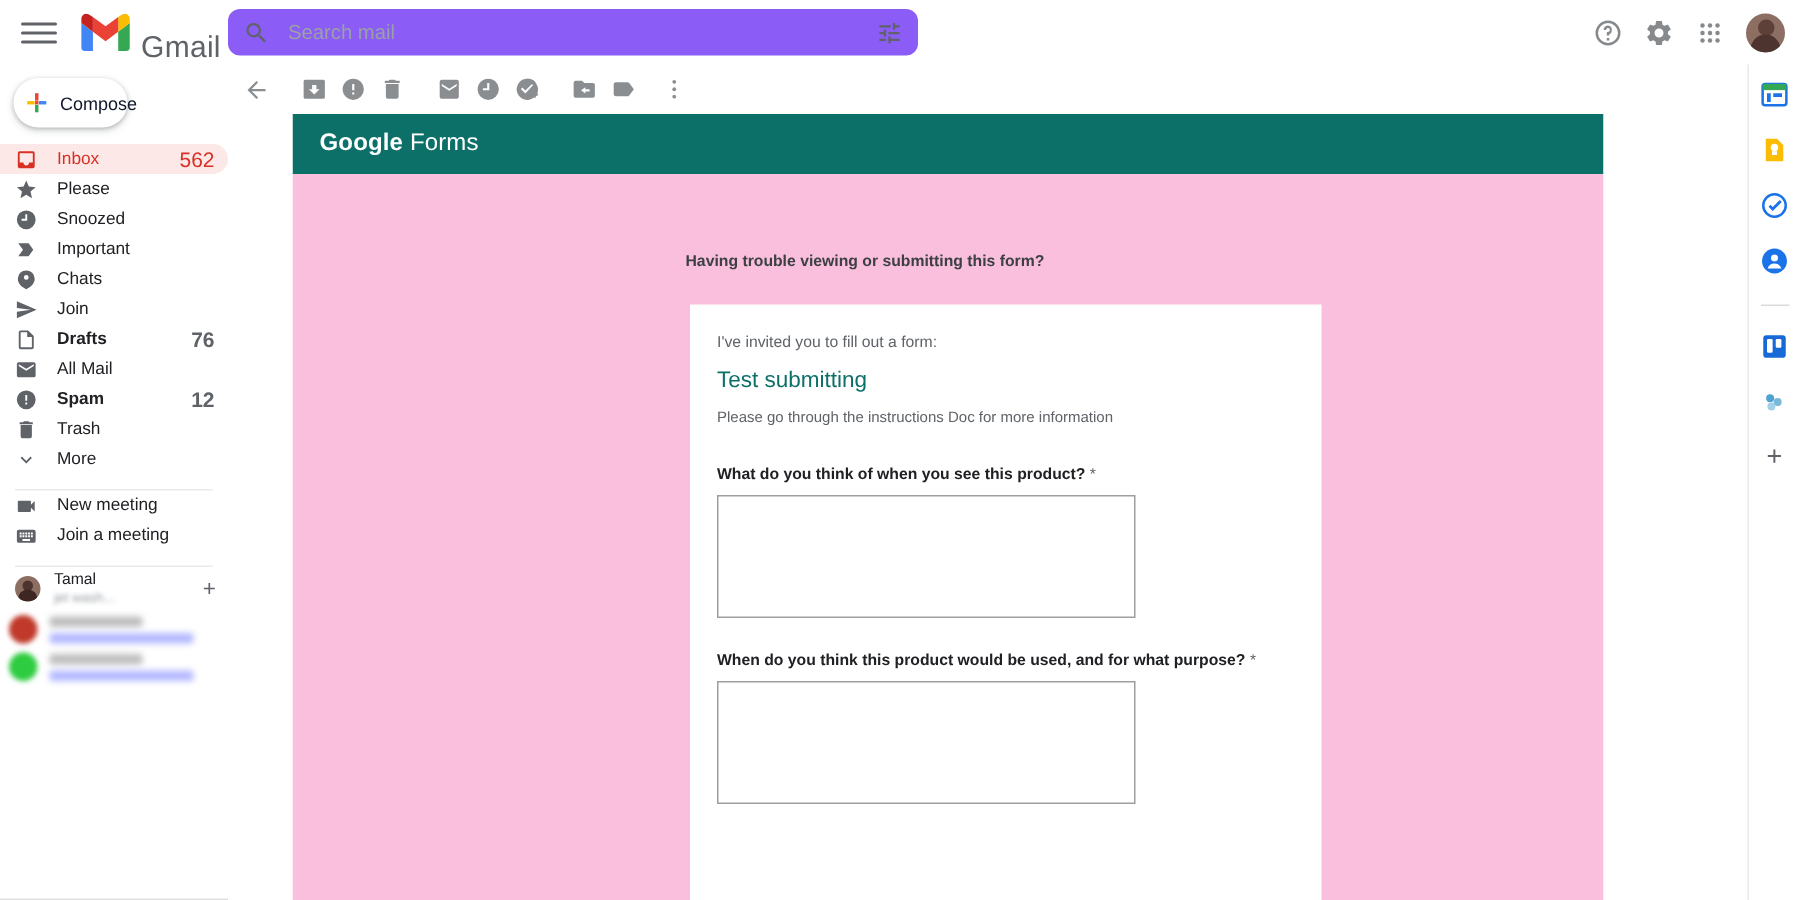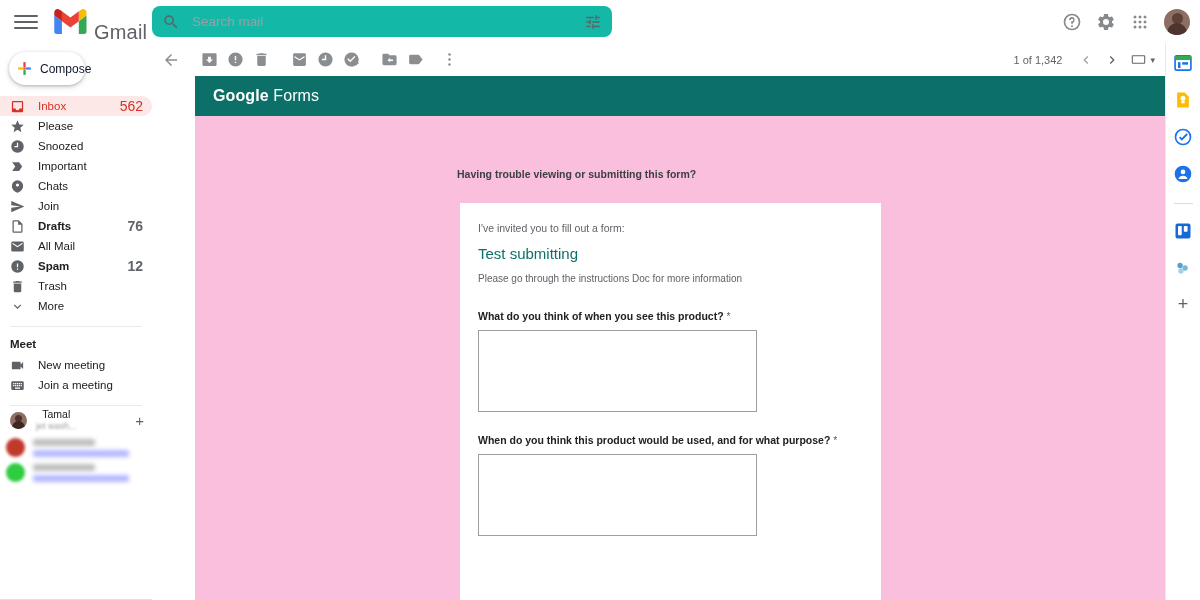--- a/index.html
+++ b/index.html
@@ -26,21 +26,21 @@
   .gmail-logo { display: flex; align-items: center; gap: 7px; margin-left: 8px; }
   .m-icon { width: 33px; height: 25px; }
   .gmail-word {
     font-size: 20px; color: #5f6368; letter-spacing: .2px;
     font-family: "Liberation Sans", sans-serif;
     margin-top: 22px;
   }
   .searchwrap {
     position: absolute; left: 152px; top: 6px;
     width: 460px; height: 31px;
-    background: #14b8a6; border-radius: 8px;
+    background: #8b5cf6; border-radius: 8px;
     display: flex; align-items: center; padding: 0 10px;
   }
   .search-icon { width: 18px; height: 18px; margin-right: 12px; flex: 0 0 auto; }
   .search-input {
     flex: 1; border: none; outline: none; background: transparent;
     font-size: 13.5px; color: #202124; font-family: "Liberation Sans", sans-serif;
   }
   .search-input::placeholder { color: #9aa0a6; }
   .tune-icon { width: 18px; height: 18px; flex: 0 0 auto; }
 
@@ -90,21 +90,21 @@
   .navitem .nav-count { font-size: 14px; color: #5f6368; }
   .navitem.active { background: #fce8e6; }
   .navitem.active .nav-label, .navitem.active .nav-count { color: #d93025; font-weight: normal; }
   .navitem.bold .nav-label, .navitem.bold .nav-count { font-weight: bold; }
 
   .section-div { height: 1px; background: #e8eaed; margin: 10px 10px 0 10px; }
   .section-title {
     font-size: 11.5px; font-weight: bold; color: #202124;
     padding: 11px 0 5px 10px;
   }
-  .hangout-me { display: flex; align-items: center; padding: 2px 8px 0 10px; text-align: center; }
+  .hangout-me { display: flex; align-items: center; padding: 2px 8px 0 10px; }
   .hg-avatar { width: 17px; height: 17px; border-radius: 50%; overflow: hidden;
     background: #8d6e63; position: relative; flex: 0 0 auto; margin-right: 9px; }
   .hg-avatar .h { position: absolute; width: 7px; height: 7px; border-radius: 50%;
     background: #4e342e; left: 5px; top: 3px; }
   .hg-avatar .b { position: absolute; width: 13px; height: 8px; border-radius: 7px 7px 0 0;
     background: #3e2723; left: 2px; bottom: 0; }
   .hg-name { font-size: 10.5px; color: #202124; line-height: 1.2; }
   .hg-status { font-size: 9px; color: #9aa0a6; line-height: 1.3;
     filter: blur(1.3px); }
   .hg-plus { margin-left: auto; font-size: 15px; color: #5f6368; cursor: pointer; }
@@ -135,21 +135,21 @@
     display: flex; align-items: center; gap: 2px;
   }
   .pagecount { font-size: 11px; color: #5f6368; margin-right: 10px; }
   .arrowbtn { width: 24px; height: 24px; display: flex; align-items: center;
     justify-content: center; cursor: pointer; }
   .kbd-toggle { display: flex; align-items: center; gap: 3px; cursor: pointer;
     margin-left: 4px; }
 
   
   .email-pane {
-    position: absolute; left: 195px; top: 76px; width: 970px; height: 524px;
+    position: absolute; left: 195px; top: 76px; width: 874px; height: 524px;
     background: #fff; overflow: hidden;
   }
   .forms-header {
     height: 40px; background: #0d7068;
     display: flex; align-items: center; padding-left: 18px;
   }
   .forms-logo { font-size: 16px; color: #fff; letter-spacing: .1px; }
   .forms-logo b { font-weight: bold; }
   .forms-logo span { font-weight: normal; }
 
@@ -360,21 +360,20 @@
       <div class="navitem">
         <svg class="nav-ico" viewBox="0 0 24 24">
           <path fill="#5f6368" d="M7.4 8.6 12 13.2l4.6-4.6L18 10l-6 6-6-6z"></path>
         </svg>
         <span class="nav-label">More</span>
         <span class="nav-count"></span>
       </div>
     </div>
 
     <div class="section-div"></div>
-    <div class="section-title">Meet</div>
 
     <div class="navitem">
       <svg class="nav-ico" viewBox="0 0 24 24">
         <path fill="#5f6368" d="M17 10.5V7a1 1 0 0 0-1-1H4a1 1 0 0 0-1 1v10a1 1 0 0 0 1 1h12a1 1 0 0 0 1-1v-3.5l4 4v-11z"></path>
       </svg>
       <span class="nav-label">New meeting</span>
     </div>
 
     <div class="navitem">
       <svg class="nav-ico" viewBox="0 0 24 24">
@@ -471,39 +470,20 @@
     <div class="tb-btn" style="margin-left:8px">
       <svg width="17" height="17" viewBox="0 0 24 24">
         <g fill="#5f6368">
             <circle cx="12" cy="5" r="1.8"></circle>
             <circle cx="12" cy="12" r="1.8"></circle>
             <circle cx="12" cy="19" r="1.8"></circle>
           </g>
       </svg>
     </div>
 
-    <div class="tb-right">
-      <span class="pagecount">1 of 1,342</span>
-      <div class="arrowbtn">
-        <svg width="16" height="16" viewBox="0 0 24 24">
-          <path fill="#9aa0a6" d="M15.4 7.4 14 6l-6 6 6 6 1.4-1.4-4.6-4.6z"></path>
-        </svg>
-      </div>
-      <div class="arrowbtn">
-        <svg width="16" height="16" viewBox="0 0 24 24">
-          <path fill="#5f6368" d="M8.6 7.4 10 6l6 6-6 6-1.4-1.4 4.6-4.6z"></path>
-        </svg>
-      </div>
-      <div class="kbd-toggle">
-        <svg width="17" height="17" viewBox="0 0 24 24">
-          <path fill="#5f6368" d="M20 6H4a1.5 1.5 0 0 0-1.5 1.5v9A1.5 1.5 0 0 0 4 18h16a1.5 1.5 0 0 0 1.5-1.5v-9A1.5 1.5 0 0 0 20 6zm0 10.5H4v-9h16z"></path>
-        </svg>
-        <span style="font-size:9px;color:#5f6368">▾</span>
-      </div>
-    </div>
   </div>
 
   <div class="email-pane">
 
     <div class="forms-header">
       <div class="forms-logo">
         <b>Google</b><span> Forms</span>
       </div>
     </div>
 

